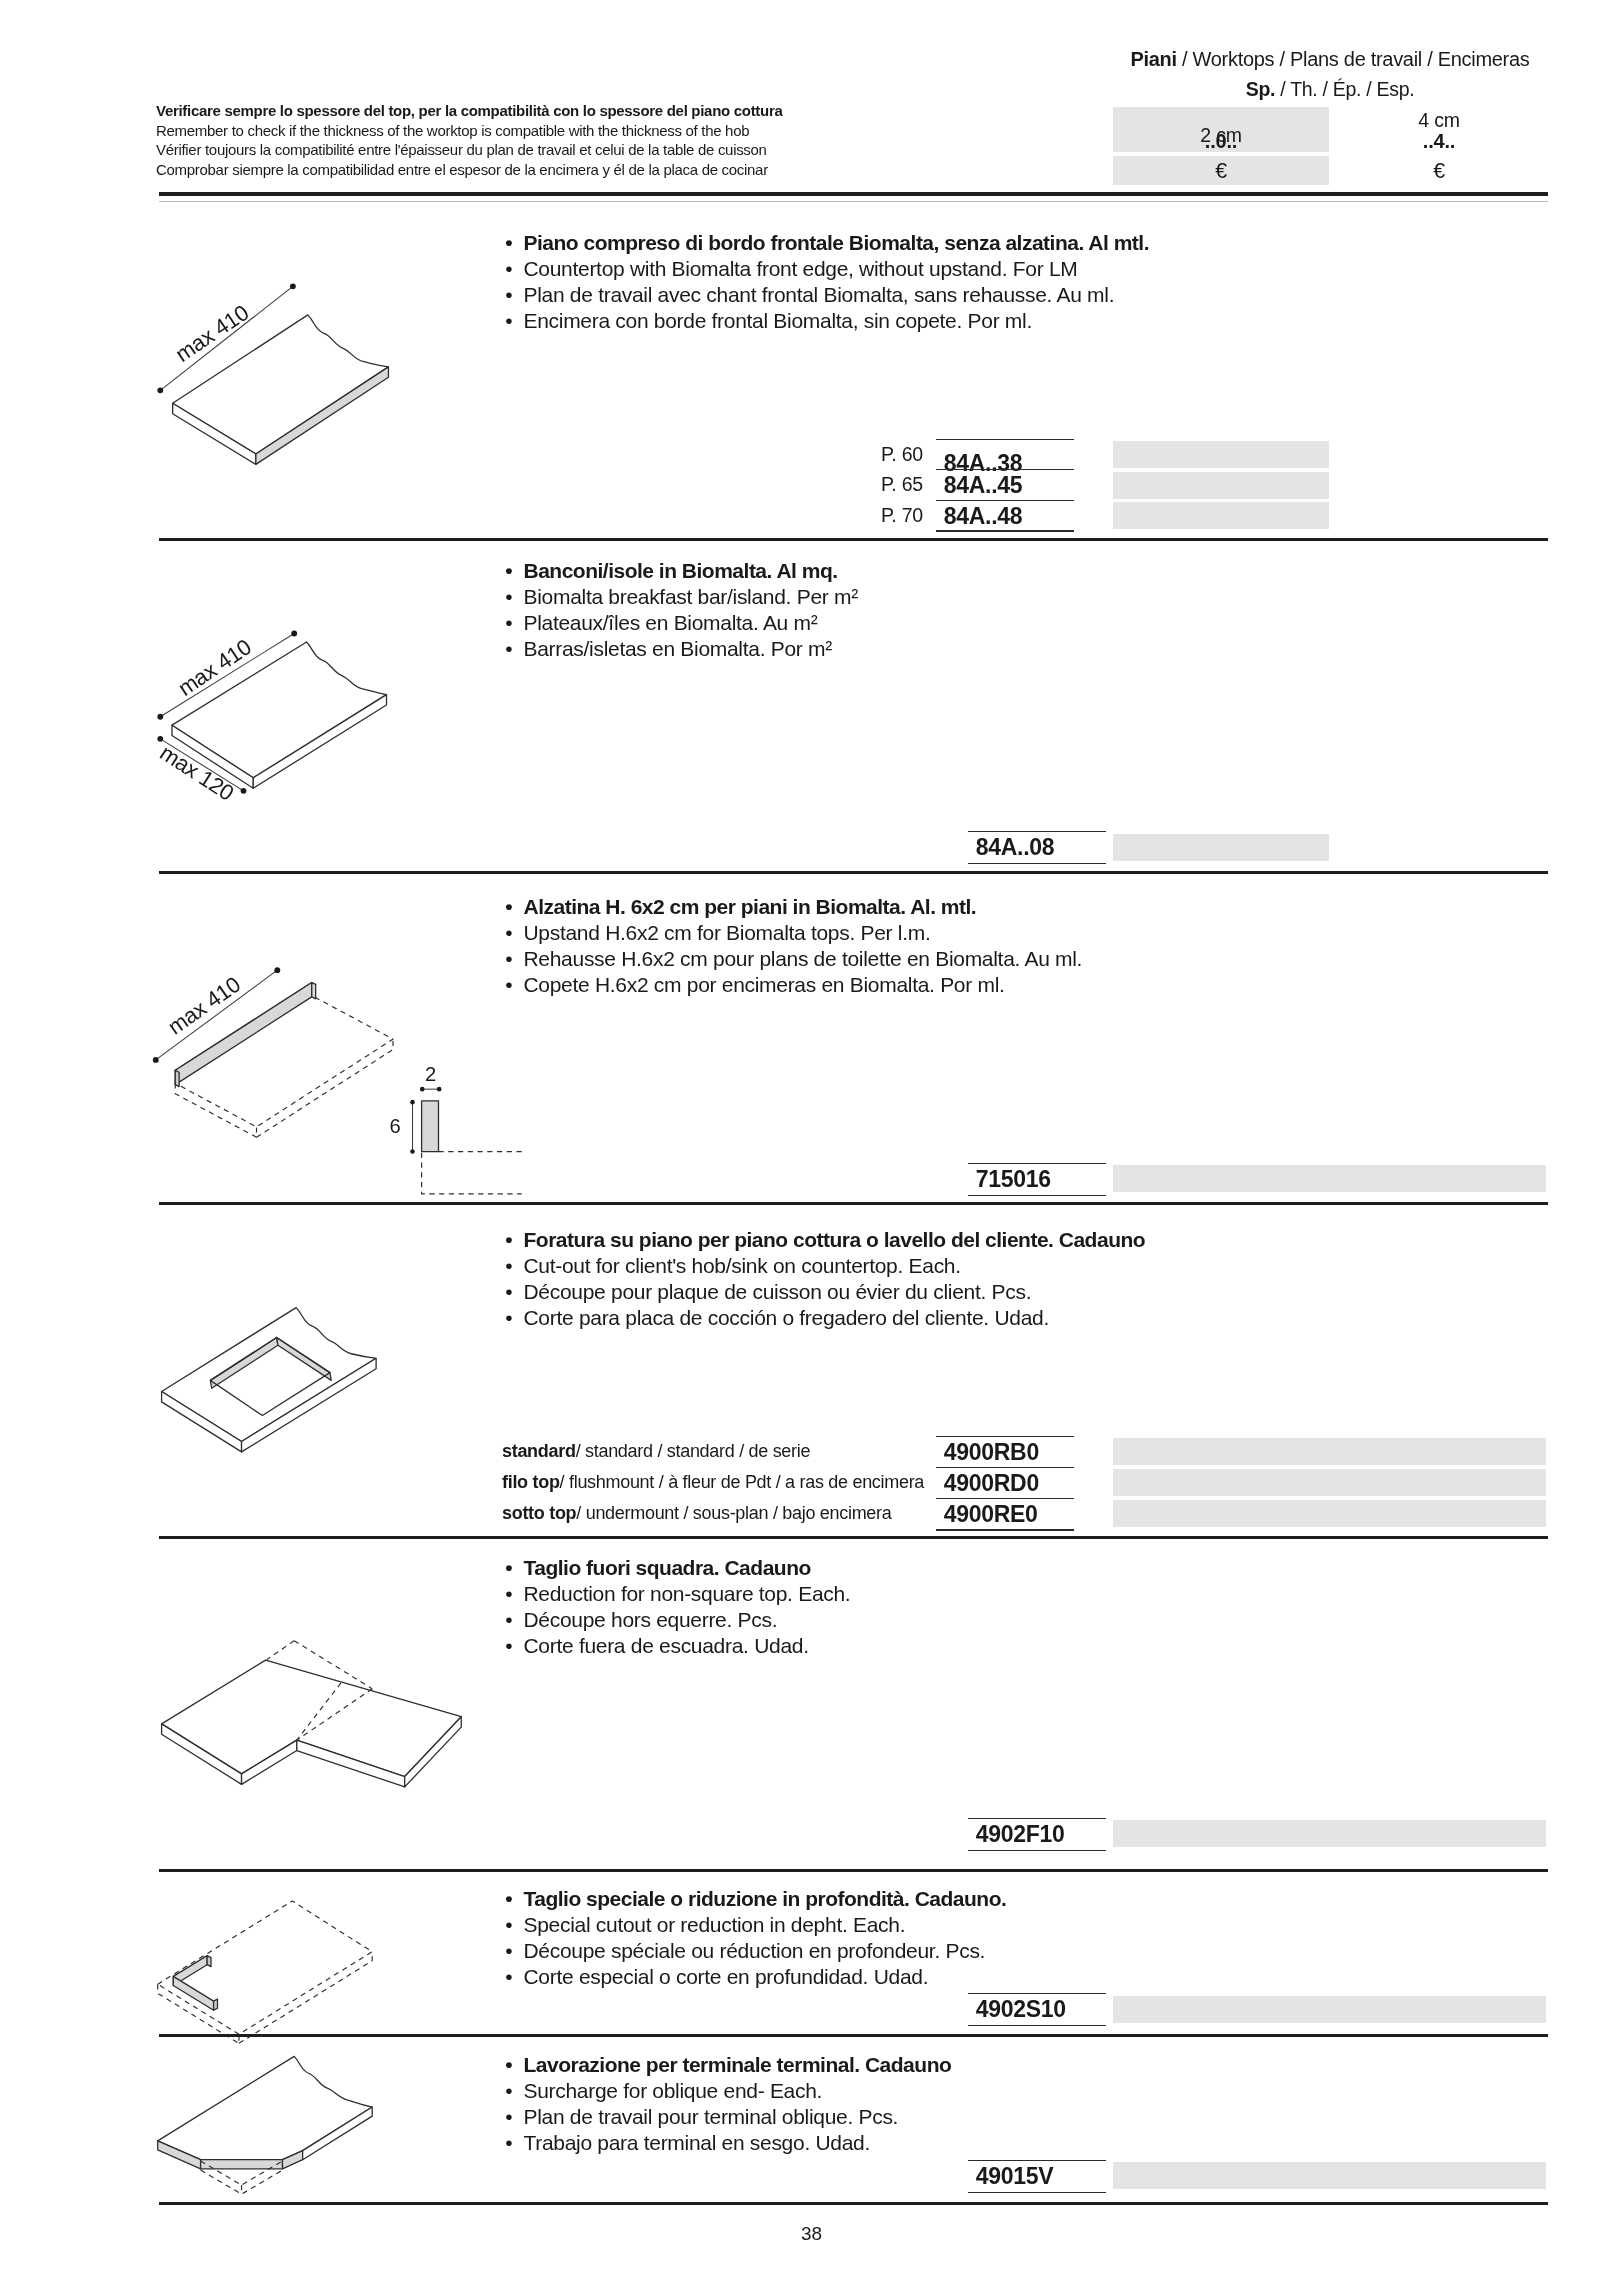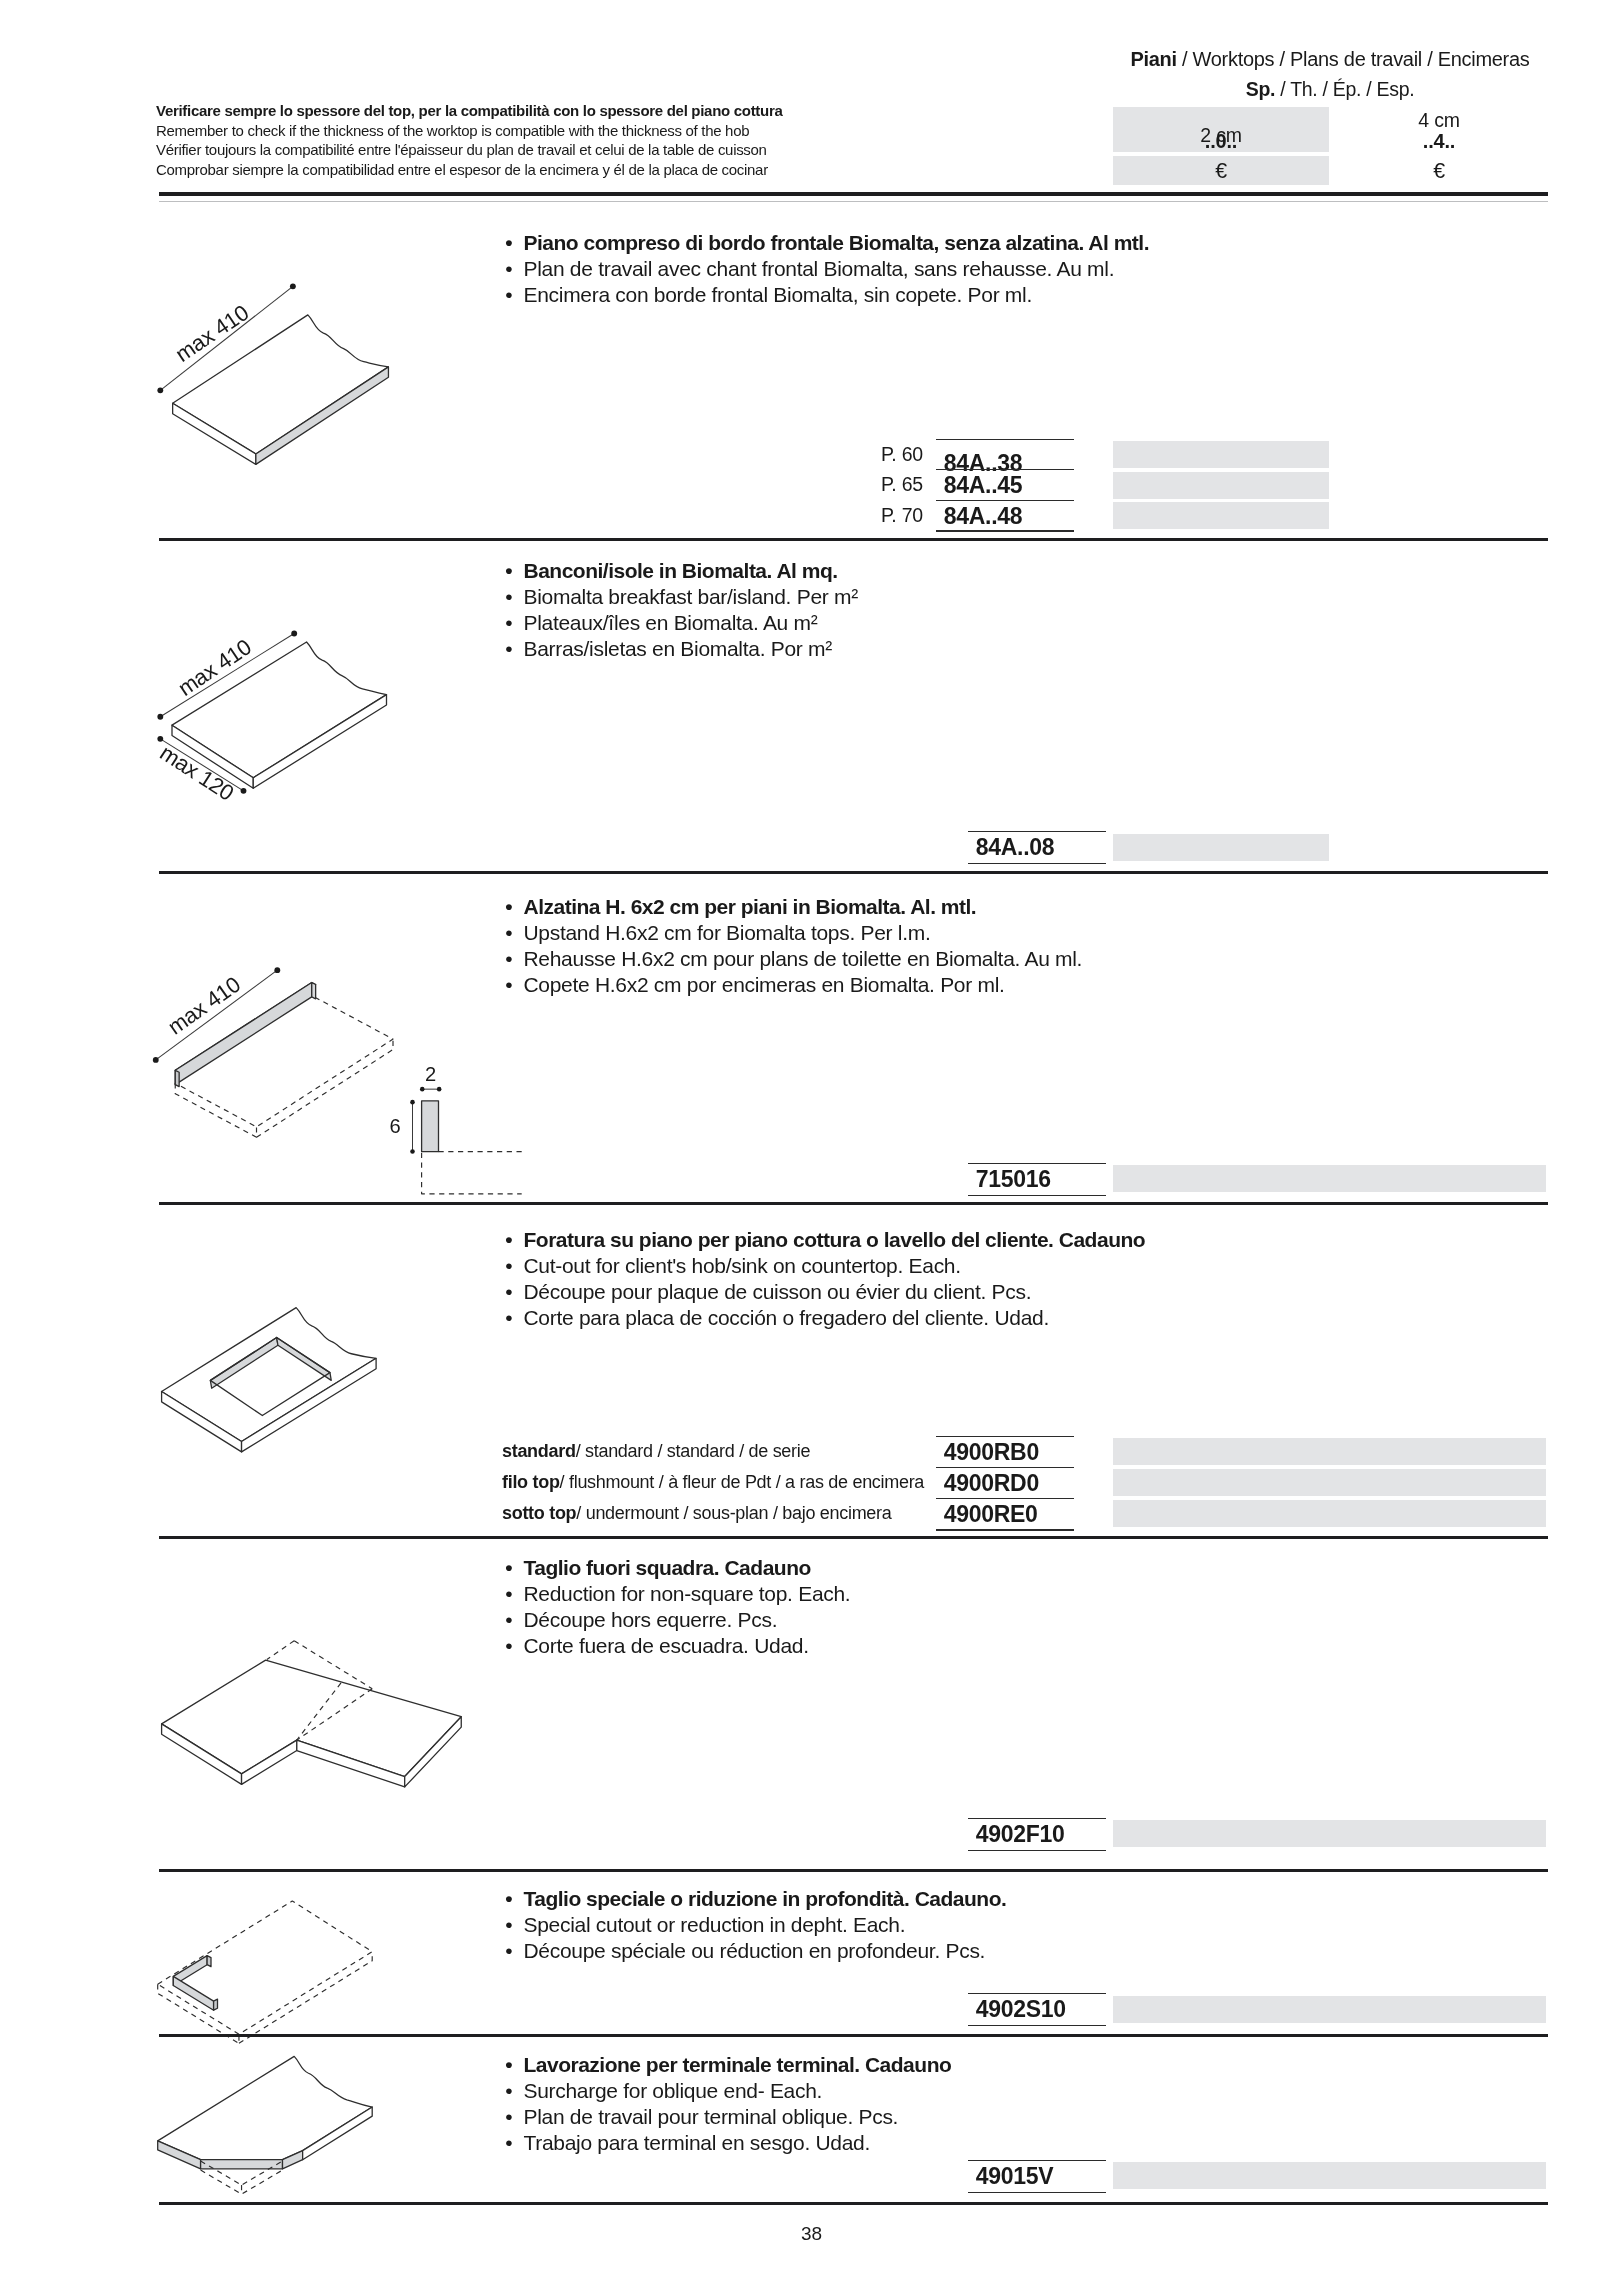--- a/index.html
+++ b/index.html
@@ -71,20 +71,21 @@
 
   <div class="hdr-col" style="left:1331px;top:109px;width:216px;font-size:19.5px;">4 cm</div>
   <div class="hdr-col" style="left:1331px;top:130px;width:216px;font-size:20px;font-weight:bold;">..4..</div>
   <div class="hdr-col" style="left:1331px;top:159px;width:216px;font-size:21.4px;">€</div>
 
   <div class="rule" style="top:192px;height:3.9px;"></div>
   <div class="rule light" style="top:201px;"></div>
 
   <div class="bullets" style="top:230px;">
     <div class="bullet-line b">Piano compreso di bordo frontale Biomalta, senza alzatina. Al mtl.</div>
+    <div class="bullet-line">Countertop with Biomalta front edge, without upstand. For LM</div>
     <div class="bullet-line">Plan de travail avec chant frontal Biomalta, sans rehausse. Au ml.</div>
     <div class="bullet-line">Encimera con borde frontal Biomalta, sin copete. Por ml.</div>
   </div>
 
   <svg style="left:120px;top:259px;" width="364" height="208" viewBox="0 0 560 320">
     <line class="dimln" x1="62" y1="202" x2="266" y2="42"></line>
     <circle class="dot" cx="62" cy="202" r="4.5"></circle>
       <circle class="dot" cx="266" cy="42" r="4.5"></circle>
     <text class="dimtext" x="148" y="124" text-anchor="middle" transform="rotate(-34 148 124)">max 410</text>
     <path class="fw" d="M81,222 L289,86 C299,96 300,109 313,114 C327,119 329,132 344,138 C356,143 359,154 375,158 C388,161 394,163 413,166 L209,300 Z"></path>
@@ -228,20 +229,21 @@
 
   <div class="code-cell single" style="top:1818px;height:32.5px;">4902F10</div>
   <div class="price wide" style="top:1820px;"></div>
 
   <div class="rule" style="top:1869px;"></div>
 
   <div class="bullets" style="top:1886px;">
     <div class="bullet-line b">Taglio speciale o riduzione in profondità. Cadauno.</div>
     <div class="bullet-line">Special cutout or reduction in depht. Each.</div>
     <div class="bullet-line">Découpe spéciale ou réduction en profondeur. Pcs.</div>
+    <div class="bullet-line">Corte especial o corte en profundidad. Udad.</div>
   </div>
 
   <svg style="left:120px;top:1875px;" width="364" height="195" viewBox="0 0 560 300">
     <path class="dash" d="M58,168 L265,40 L388,118 L183,245 Z"></path>
     <path class="dash" d="M58,168 L58,182 L183,259 L183,245"></path>
     <path class="dash" d="M183,259 L388,132 L388,118"></path>
     <path class="fg" d="M82,156 L134,124 L134,138 L82,170 Z"></path>
     <path class="fg" d="M82,156 L144,194 L144,208 L82,170 Z"></path>
     <path class="fg2" d="M134,124 L140,127 L140,141 L134,138 Z"></path>
     <path class="fg2" d="M144,194 L150,191 L150,205 L144,208 Z"></path>

